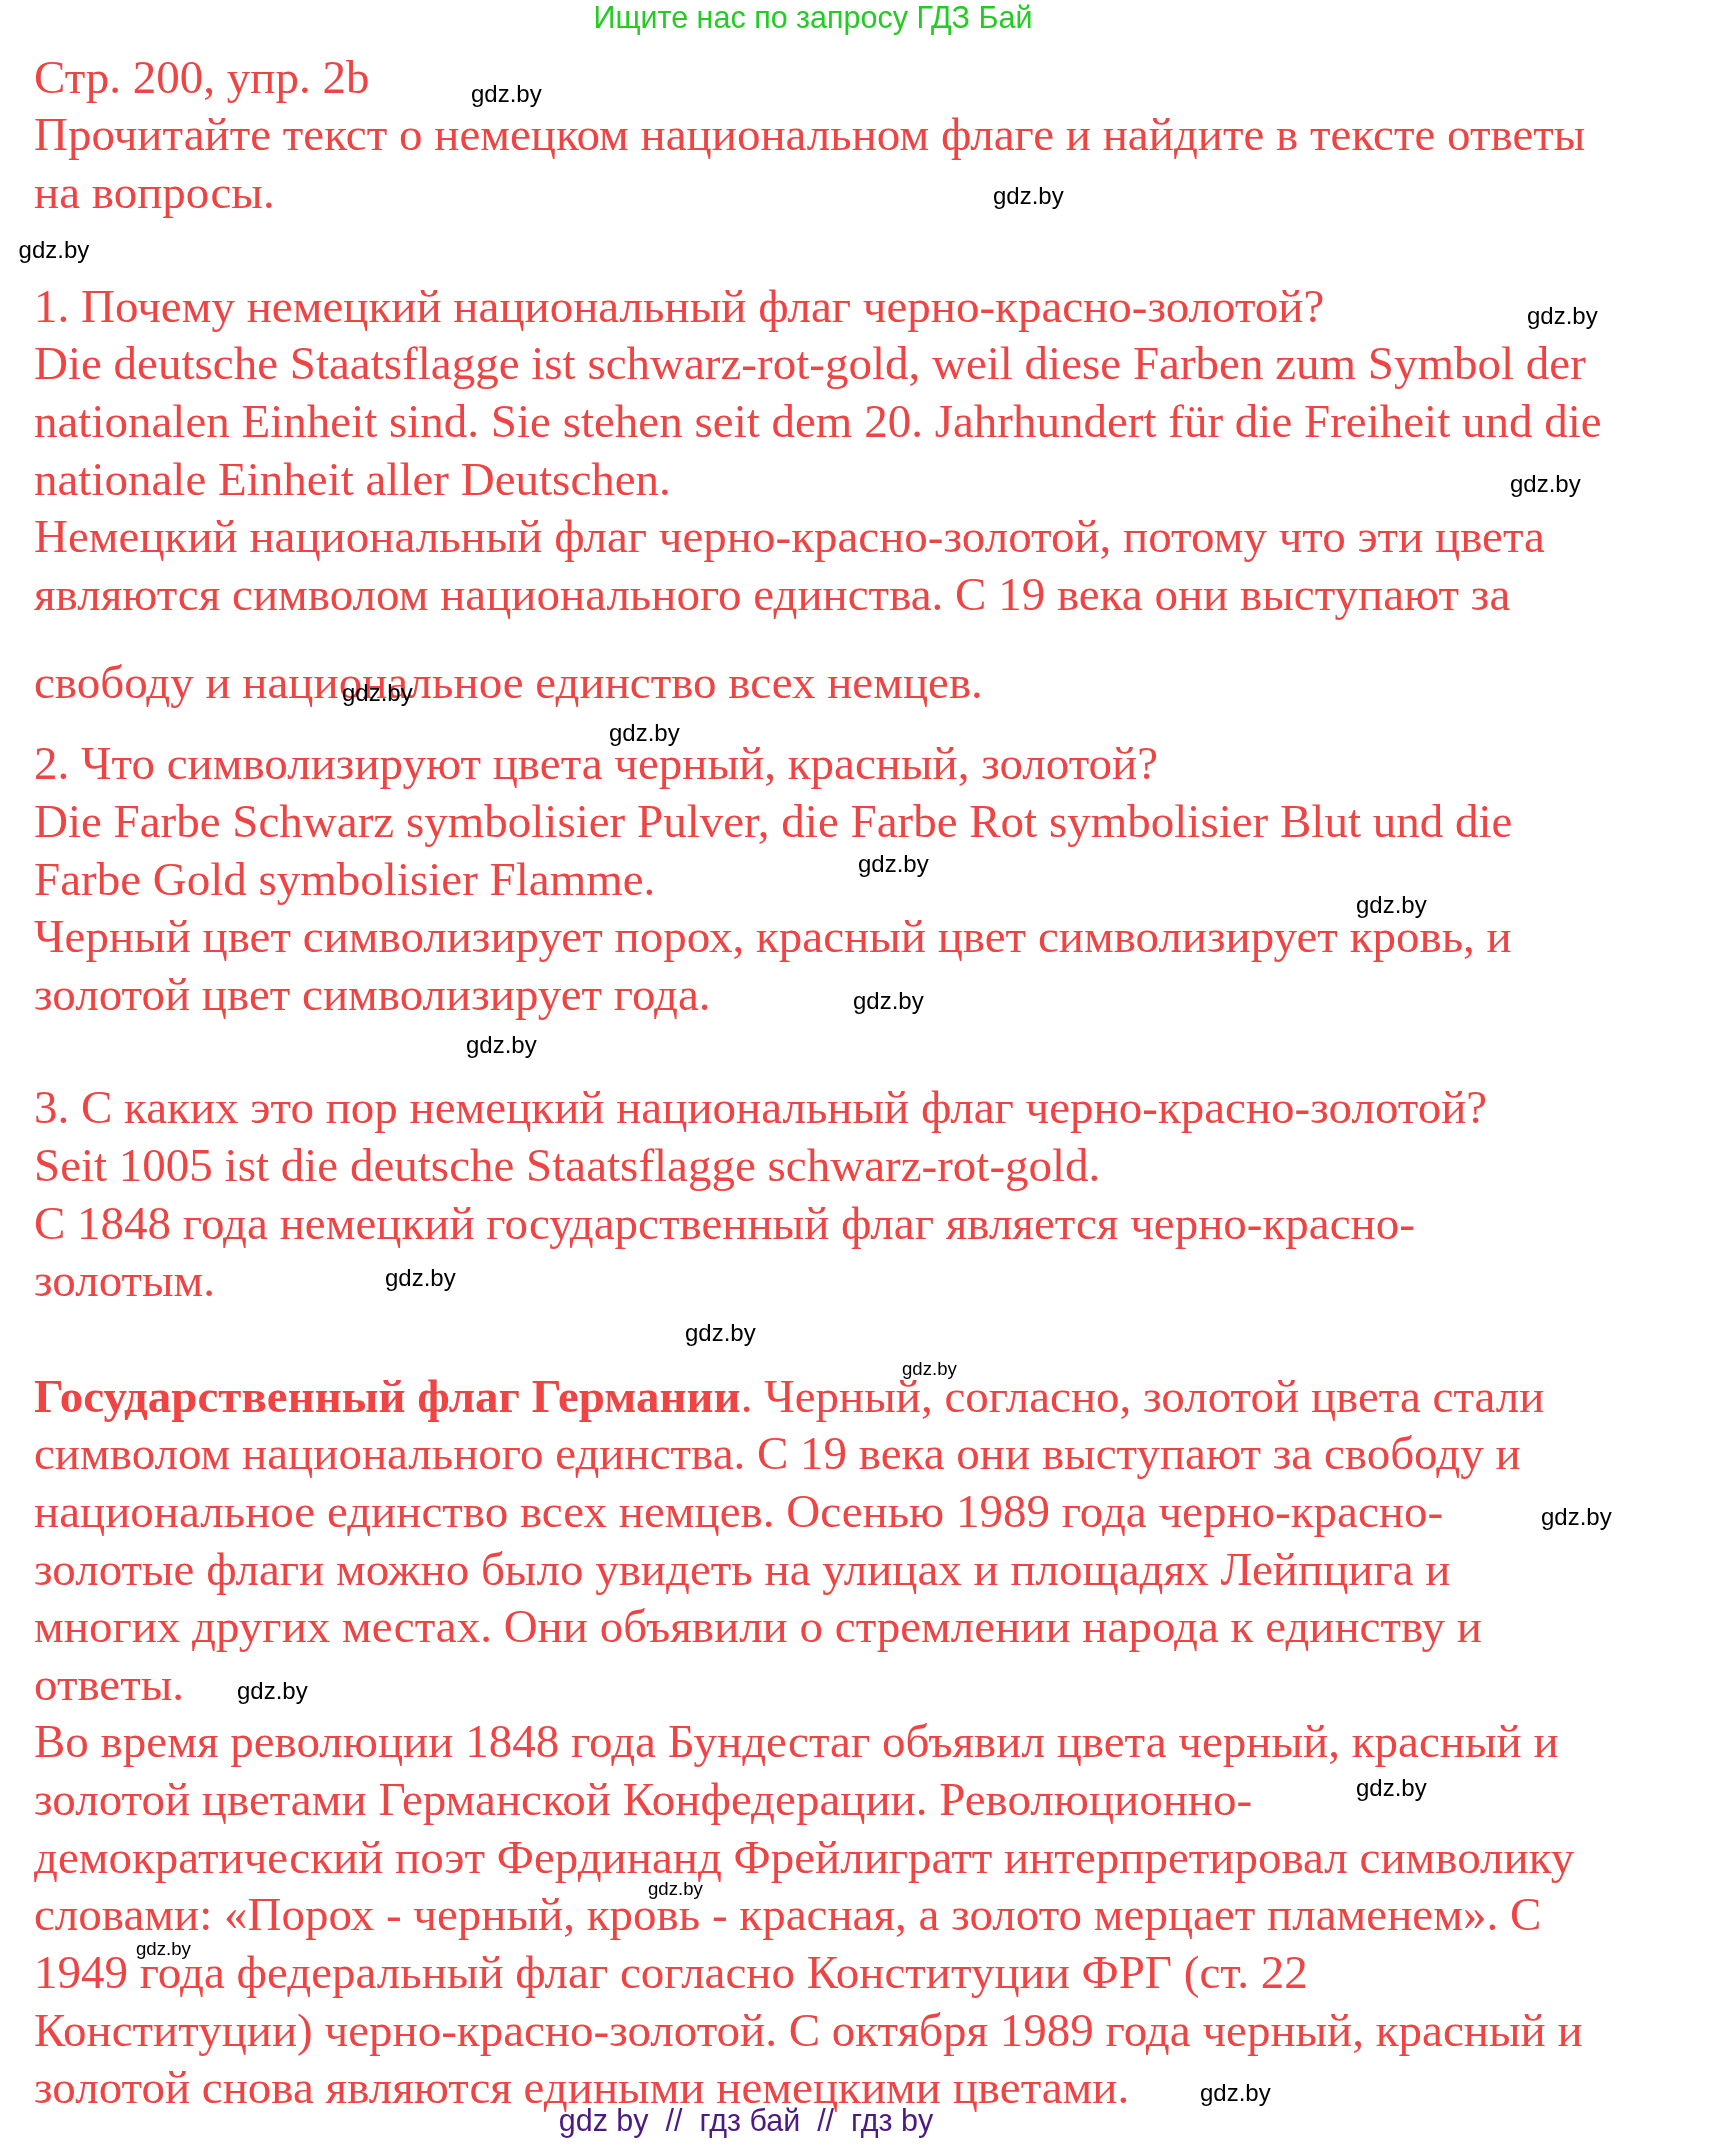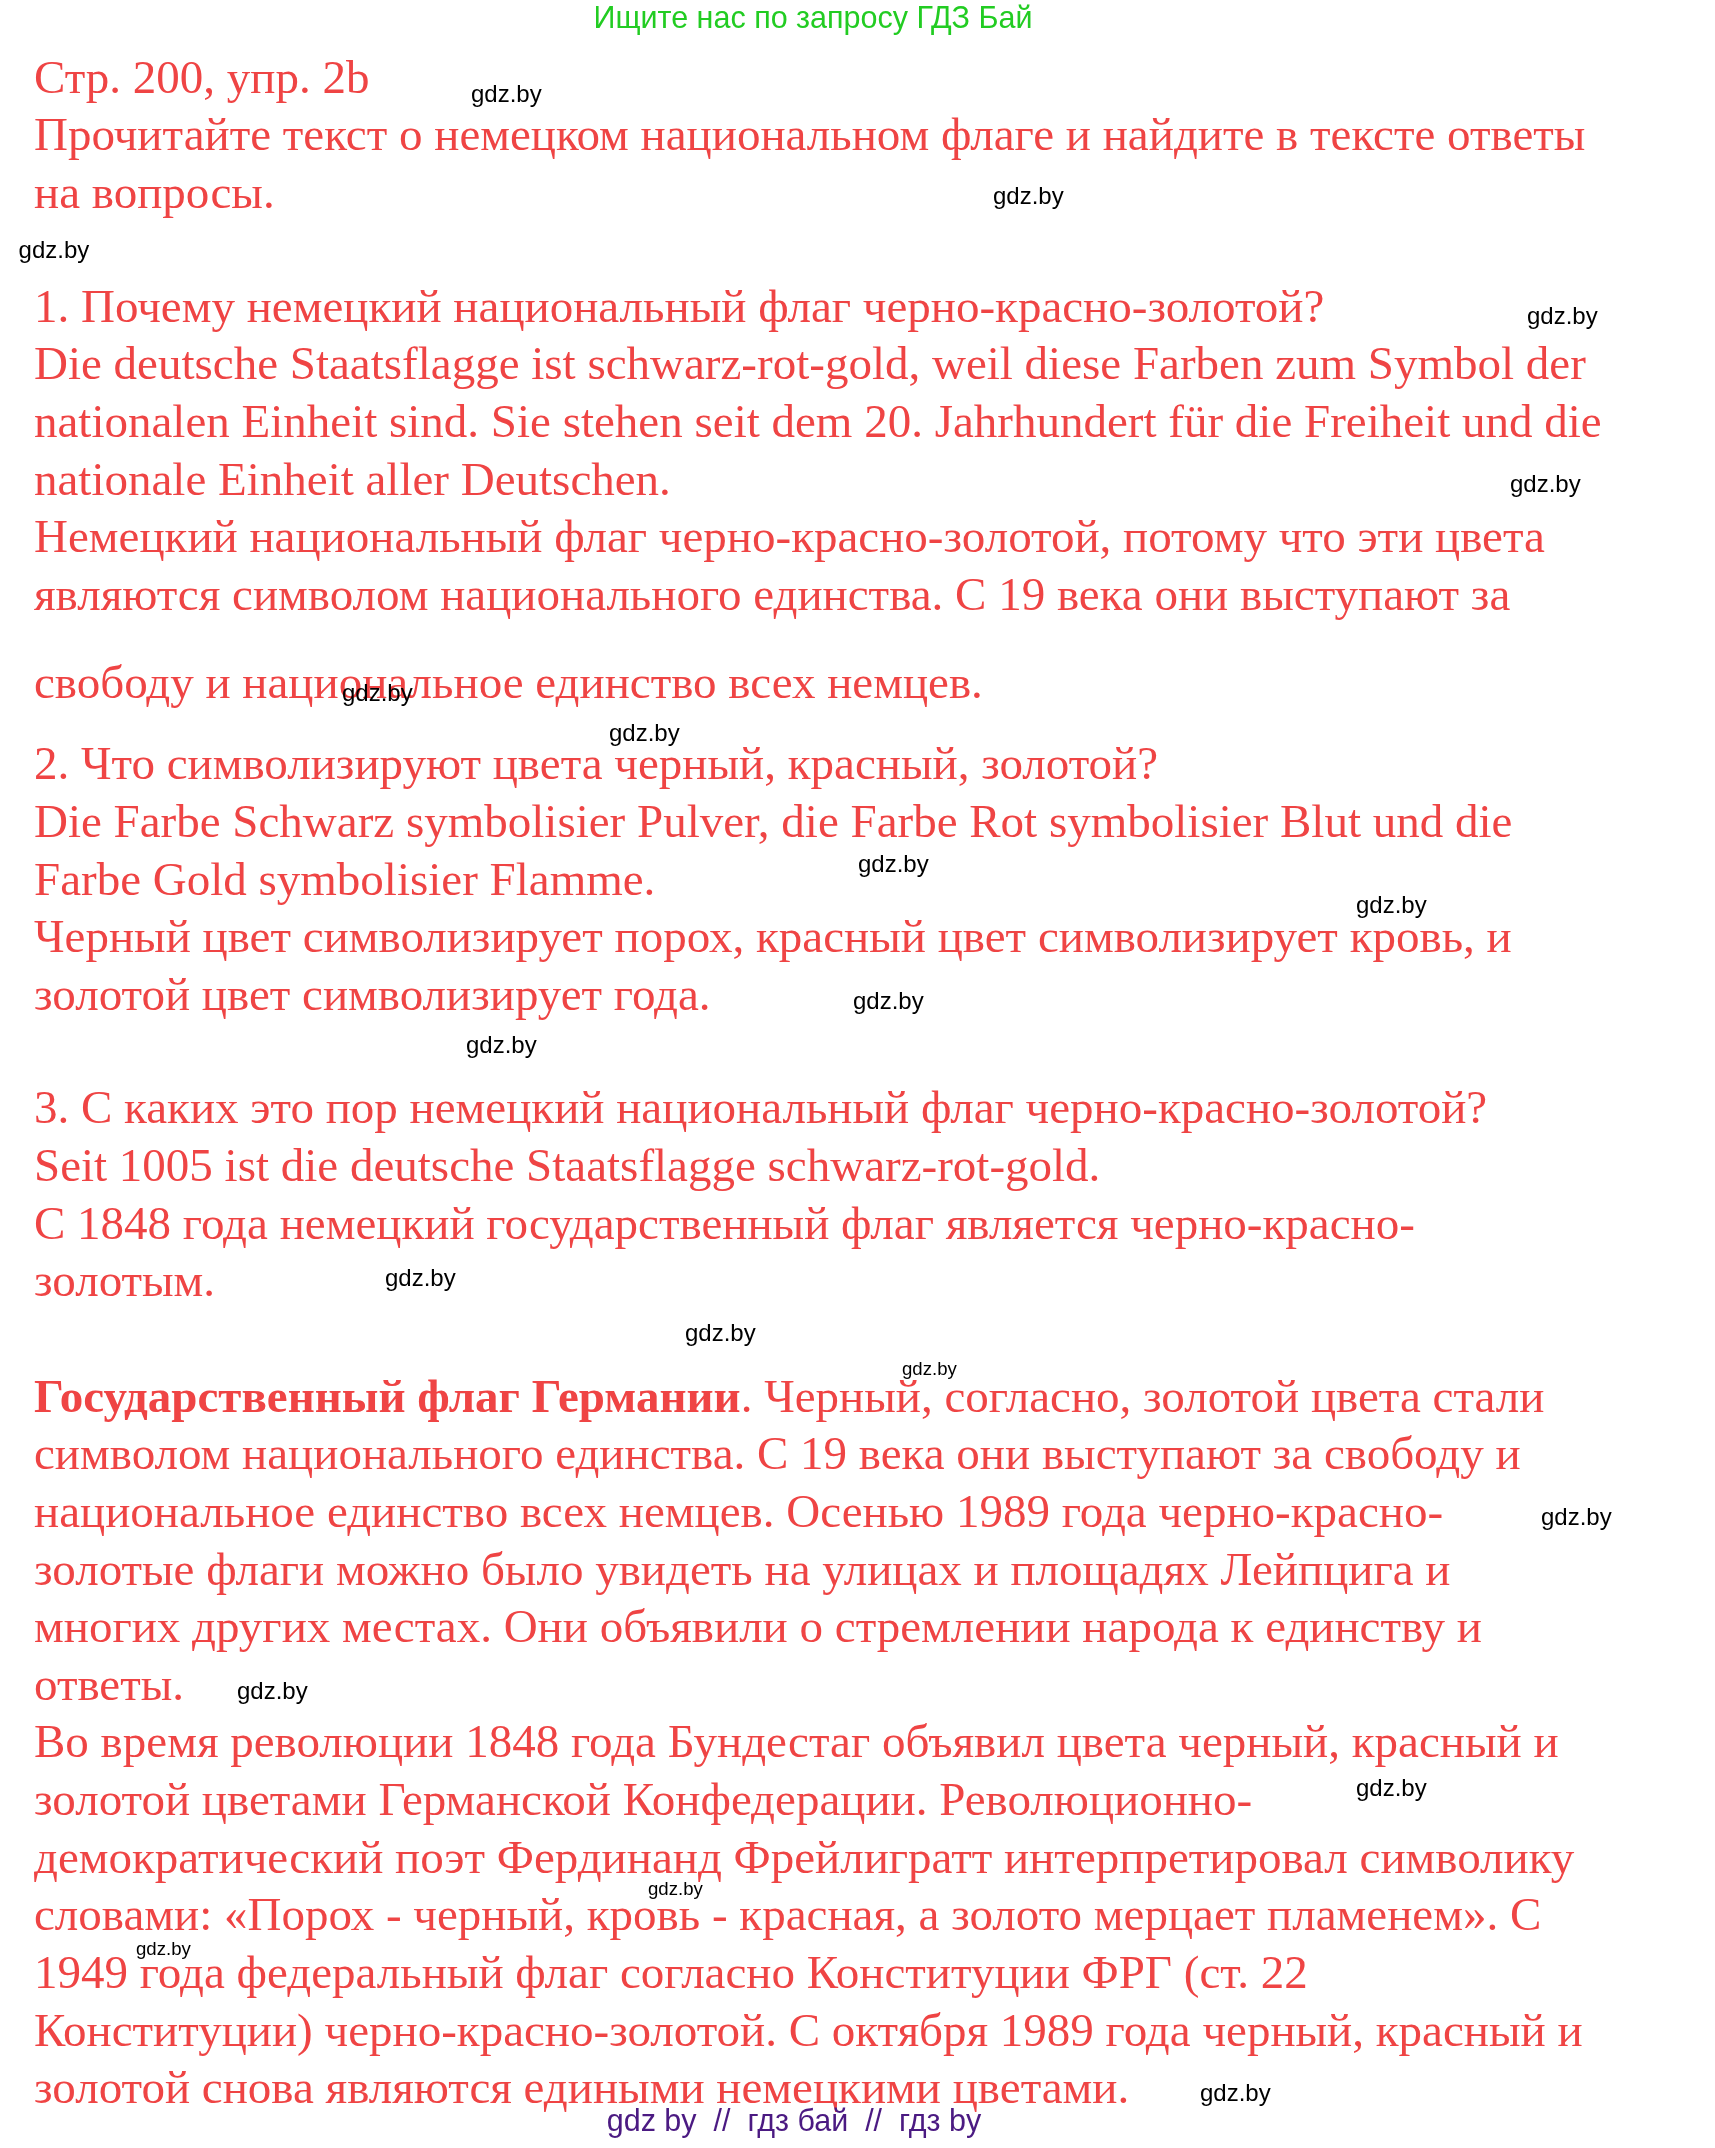--- a/index.html
+++ b/index.html
@@ -1,20 +1,20 @@
 <!DOCTYPE html>
 <html style="font-size:13.6px"><head>
 <meta charset="utf-8">
 <style>
   html,body{margin:0;padding:0;background:#ffffff;}
   body{width:1715px;height:2149px;position:relative;overflow:hidden;}
   .hdr{position:absolute;left:0;width:1626px;top:0;text-align:center;color:#22cc22;
        font-family:"Liberation Sans",sans-serif;font-size:30.5px;line-height:34px;}
   .ftr{position:absolute;left:0;width:1492px;top:2102px;text-align:center;color:#4b1a82;
-       font-family:"Liberation Sans",sans-serif;font-size:30.5px;line-height:37px;white-space:pre;padding-left:48px;}
+       font-family:"Liberation Sans",sans-serif;font-size:30.5px;line-height:37px;white-space:pre;}
   .ln{position:absolute;left:34px;font-family:"Liberation Serif",serif;font-size:47px;
       line-height:53px;color:#ef4444;white-space:nowrap;}
   .b{font-weight:bold;}
   .wm{position:absolute;font-family:"Liberation Sans",sans-serif;font-size:24px;
       line-height:25.4px;color:#000;white-space:nowrap;}
 </style>
 </head>
 <body>
 
 <div class="hdr">Ищите нас по запросу ГДЗ Бай</div>

